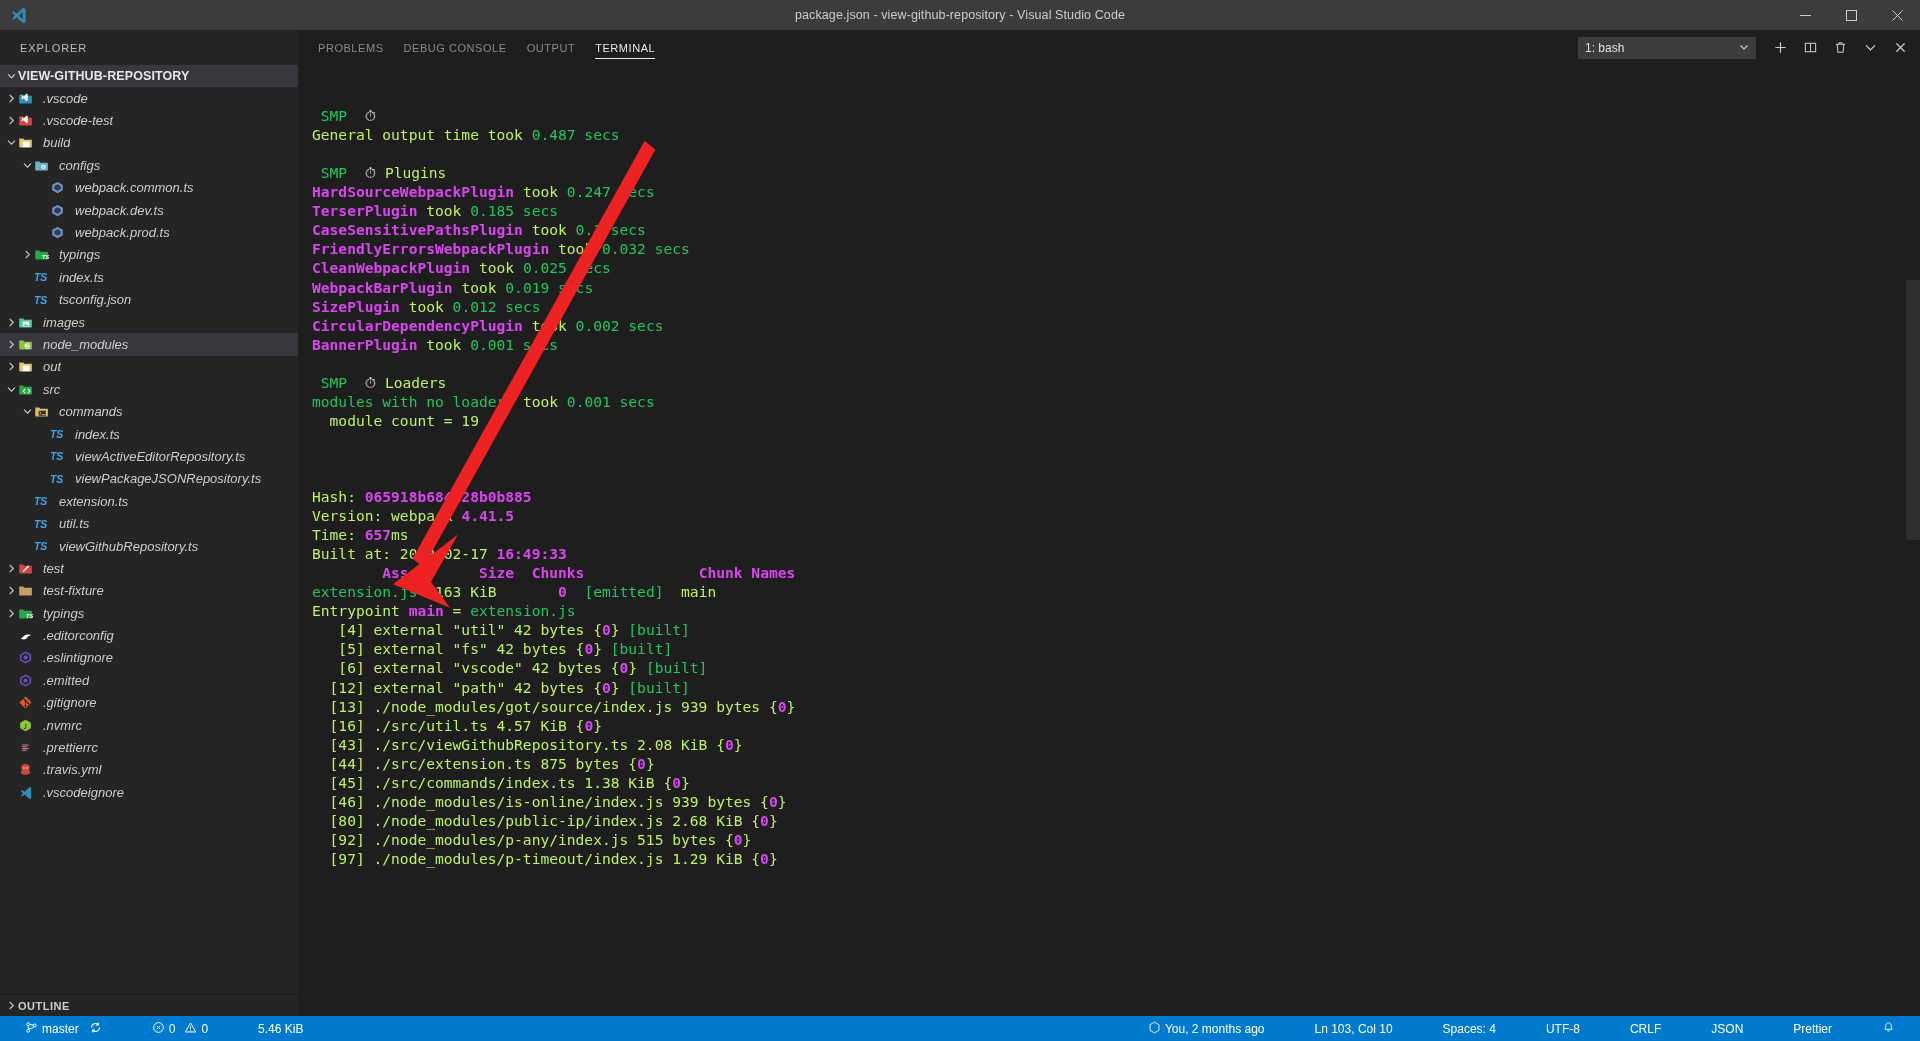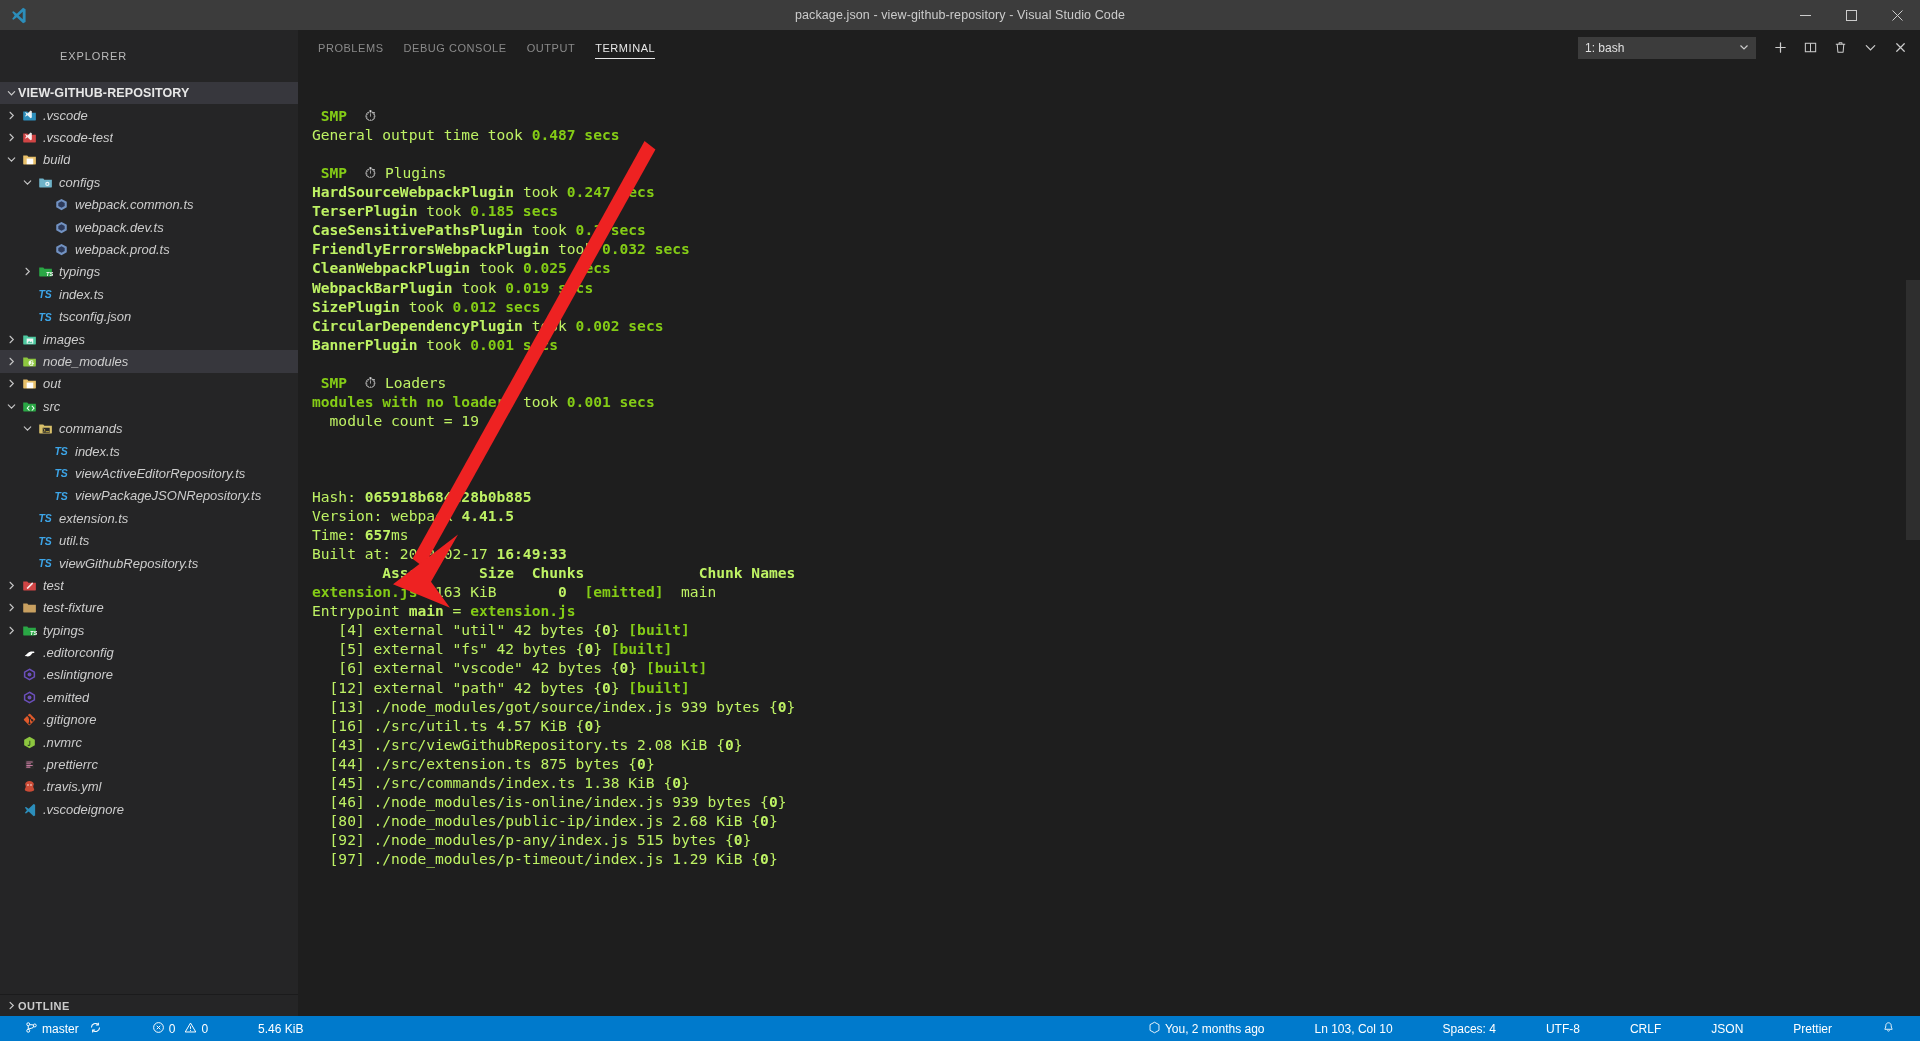--- a/index.html
+++ b/index.html
@@ -31,40 +31,40 @@
 
   
   .body { flex: 1; display: flex; min-height: 0; }
 
   
   .sidebar {
     width: 298px; min-width: 298px; background: #252526; display: flex; flex-direction: column;
     color: #cccccc; position: relative;
   }
   .sb-header {
-    height: 52px; display: flex; align-items: center; padding-left: 20px;
-    font-size: 11px; letter-spacing: .9px; color: #bbbbbb; text-transform: uppercase; margin-left: 40px;
+    height: 35px; display: flex; align-items: center; padding-left: 20px;
+    font-size: 11px; letter-spacing: .9px; color: #bbbbbb; text-transform: uppercase;
   }
   .sb-root {
     height: 22px; display: flex; align-items: center; background: #37373d;
     font-size: 12.5px; font-weight: bold; color: #e7e7e7; padding-left: 4px; letter-spacing: .1px;
   }
   .tree { flex: 1; overflow: hidden; padding-top: 0; font-style: italic; }
   .row {
     height: 22.4px; display: flex; align-items: center; font-size: 13px; color: #cccccc;
     white-space: nowrap; position: relative;
   }
   .row.sel { background: #37373d; }
   .chev {
     width: 14px; height: 22px; display: inline-flex; align-items: center; justify-content: center;
     color: #b0b0b0; flex: 0 0 14px;
   }
   .chev svg { width: 9px; height: 9px; }
   .ico {
-    width: 22px; height: 18px; display: inline-flex; align-items: center; justify-content: center;
+    width: 22px; height: 18px; display: inline-flex; align-items: center; 
     flex: 0 0 22px; margin-right: 3px;
   }
   .label { overflow: hidden; text-overflow: clip; }
   .ts-badge {
     font-size: 10.5px; font-weight: bold; color: #3da5e8; font-family: "Liberation Sans", sans-serif;
     letter-spacing: -.2px;
   }
   .sb-outline {
     height: 22px; display: flex; align-items: center; background: #252526;
     font-size: 11px; font-weight: bold; letter-spacing: .5px; color: #cccccc; padding-left: 4px;
@@ -98,23 +98,23 @@
   }
   .pa-btn svg { width: 15px; height: 15px; }
 
   
   .terminal {
     flex: 1; position: relative; overflow: hidden; padding: 3px 0 0 14px;
     font-family: "DejaVu Sans Mono", "Liberation Mono", monospace;
     font-size: 14.6px; line-height: 19.05px; color: #cccccc; white-space: pre;
   }
   .tline { height: 19.05px; }
-  .gb { color: #84cc16; font-weight: bold; text-align: center; }
+  .gb { color: #22c55e; font-weight: normal; text-align: center; }
   .w  { color: #e5e5e5; }
-  .wb { color: #bef264; font-weight: bold; }
+  .wb { color: #d946ef; font-weight: bold; }
   .dim{ color: #bef264; }
   .term-scrollbar {
     position: absolute; right: 0; top: 0; width: 14px; height: 100%;
   }
   .term-thumb {
     position: absolute; right: 0; top: 215px; width: 14px; height: 260px; background: #4f4f4f55;
   }
   .arrow-overlay { position: absolute; left: 0; top: 0; width: 100%; height: 100%; pointer-events: none; }
 
   

